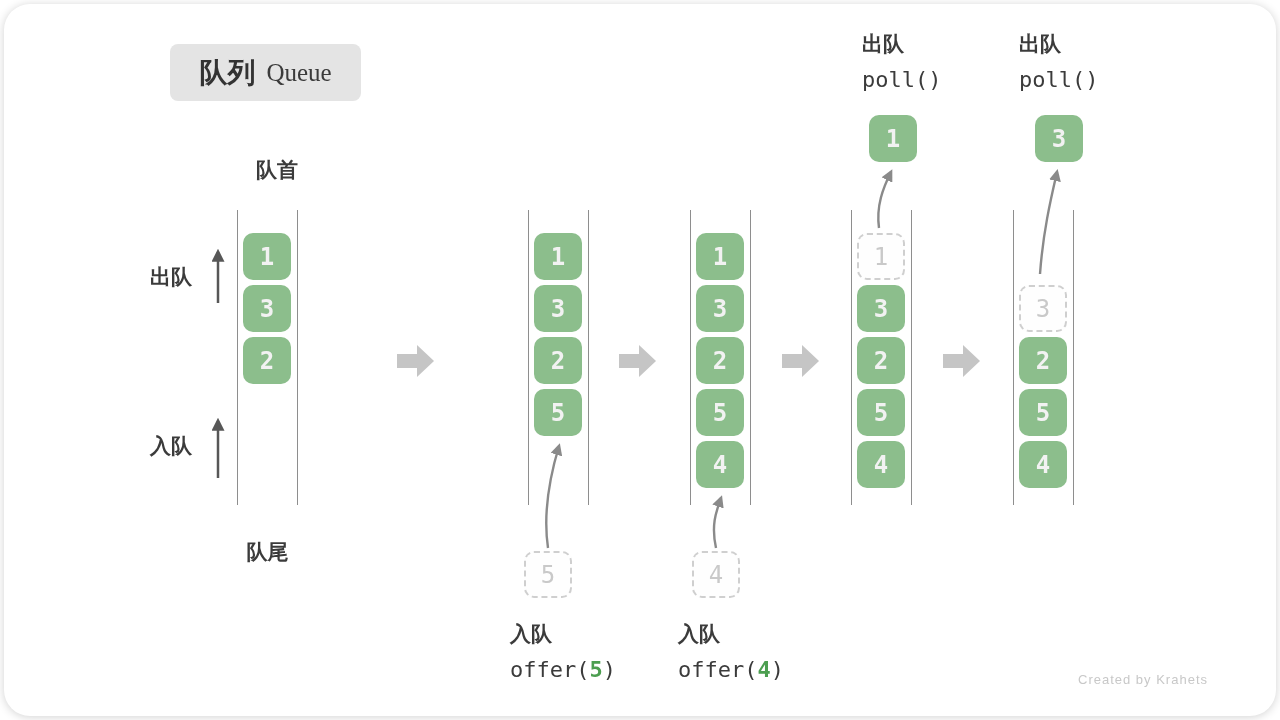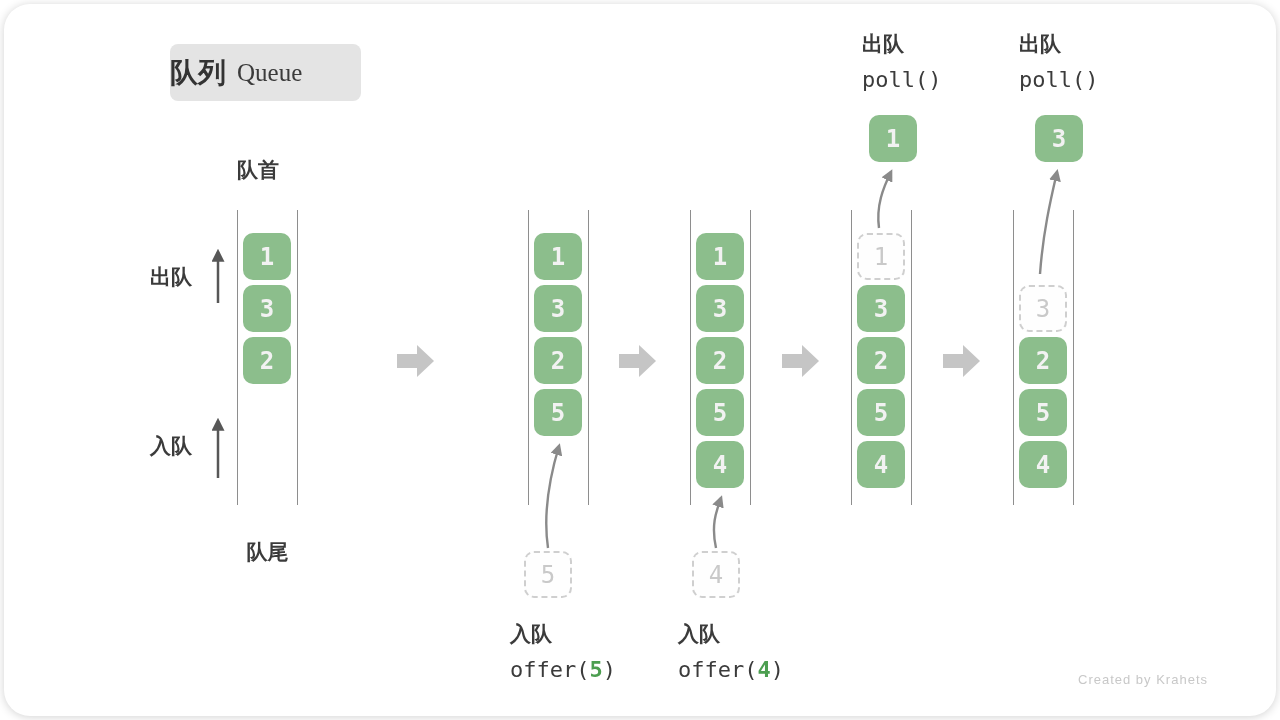--- a/index.html
+++ b/index.html
@@ -10,27 +10,27 @@
   .card {
     position:absolute; left:4px; top:4px; right:4px; bottom:4px;
     background:#ffffff; border-radius:26px;
     box-shadow:0 1px 10px rgba(0,0,0,0.18);
   }
   .overlay { position:absolute; left:0; top:0; width:1280px; height:720px; pointer-events:none; }
 
   .title-badge {
     position:absolute; left:170px; top:44px; width:191px; height:57px;
     background:#e4e4e4; border-radius:8px;
-    display:flex; align-items:center; gap:11px;
+    display:flex; align-items:center; justify-content:center; gap:11px;
   }
   .title-zh { font-size:28px; font-weight:700; color:#333333; }
   .title-en { font-family:Liberation Serif, serif; font-size:25px; color:#3b3b3b; }
 
   .zh-label { position:absolute; font-size:21px; font-weight:700; color:#3b3b3b; white-space:nowrap; }
-  .lbl-front { left:237px; top:156px; width:61px; text-align:left; }
+  .lbl-front { left:237px; top:156px; width:61px; text-align:right; }
   .lbl-rear  { left:237px; top:538px; width:61px; text-align:center; }
   .lbl-deq   { left:150px; top:263px; }
   .lbl-enq   { left:150px; top:432px; }
 
   .queue {
     position:absolute; top:210px; width:61px; height:295px;
     border-left:1.5px solid #8e8e8e; border-right:1.5px solid #8e8e8e;
     box-sizing:border-box;
   }
   .cell {

